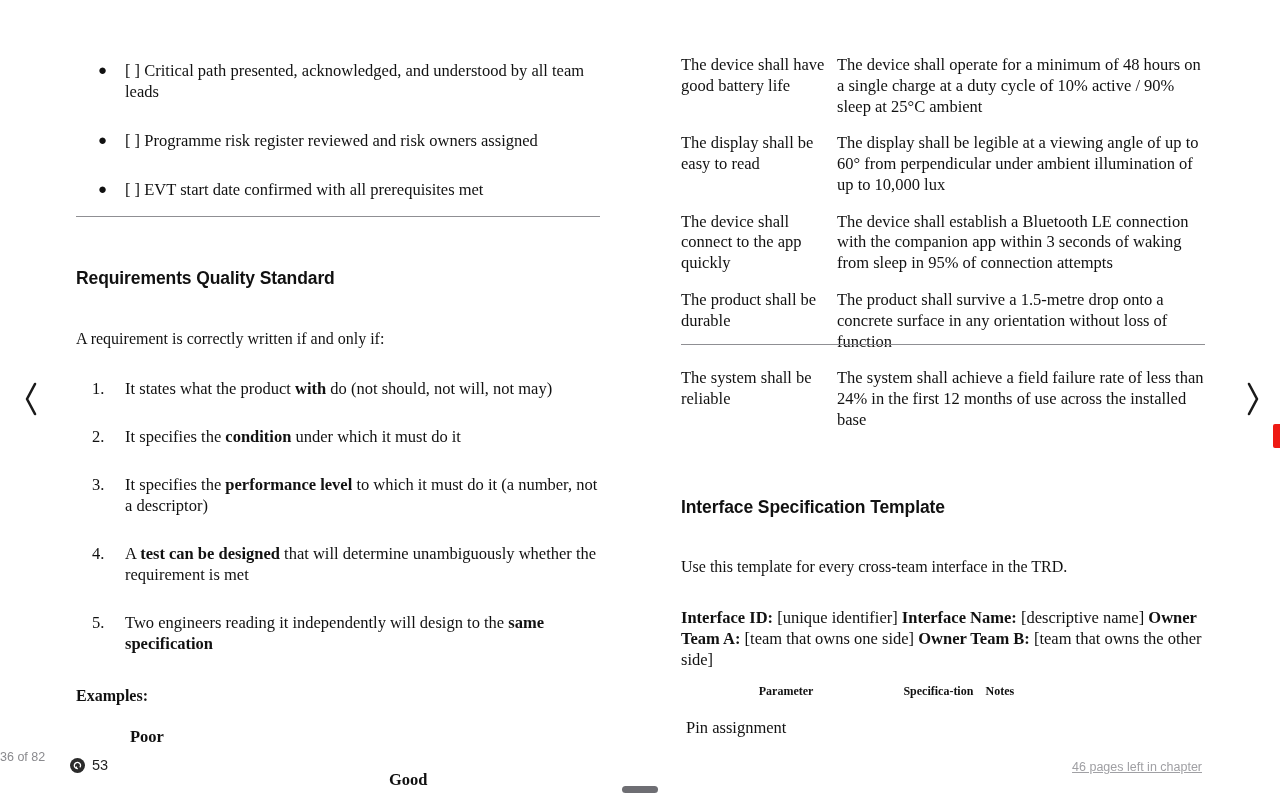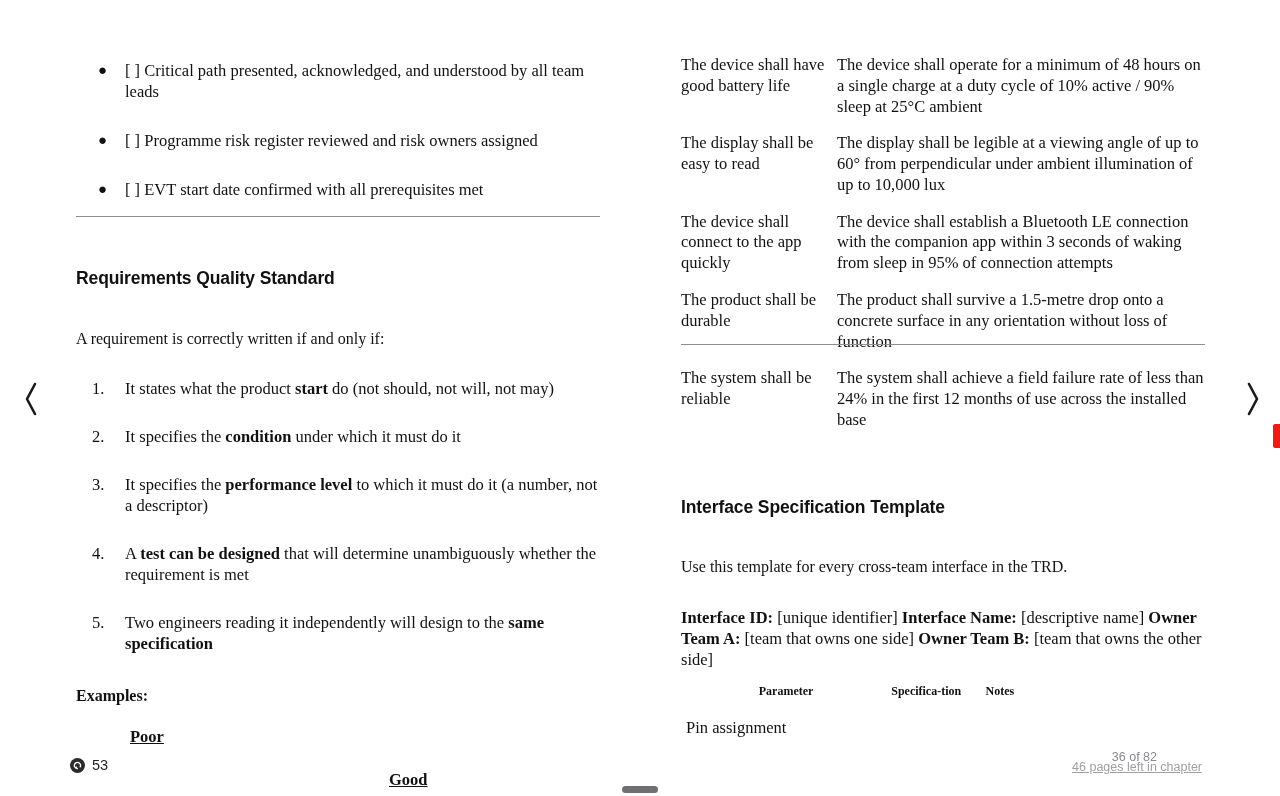--- a/index.html
+++ b/index.html
@@ -120,21 +120,20 @@
   }
 
   
   .pg-row {
     display: flex;
     margin-top: 21px;
   }
   .pg-cell {
     font-weight: bold;
     font-size: 16.5px;
-    text-decoration: underline;
   }
   .pg-poor { width: 259px; padding-left: 54px; }
   .pg-good { padding-left: 0; margin-top: 43px; }
 
   
   .req-table {
     width: 524px;
     border-collapse: collapse;
   }
   .req-table td {
@@ -173,21 +172,21 @@
     vertical-align: top;
   }
   .param-table td {
     font-size: 16.5px;
     line-height: 1.22;
     padding: 0 0 18px 0;
     vertical-align: top;
   }
   .param-table tr:last-child td { padding-bottom: 0; }
   .pt-c1 { width: 207px; text-align: center; }
-  .pt-c2 { width: 95px; text-align: left; }
+  .pt-c2 { width: 95px; text-align: center; }
   .pt-c3 { width: 222px; text-align: left; }
   .param-table td.pt-c1 { text-align: left; padding-left: 5px; }
 
   
   .chev {
     position: absolute;
     top: 376px;
     width: 34px;
     height: 46px;
     color: #1a1a1a;
@@ -235,21 +234,21 @@
   .footer-left .pagenum {
     font-family: "Liberation Sans", "DejaVu Sans", sans-serif;
     font-size: 14.5px;
     color: #1f1f1f;
   }
   .footer-center {
     position: absolute;
     left: 0;
     top: 750px;
     width: 1157px;
-    text-align: right;
+    text-align: left;
     font-family: "Liberation Sans", "DejaVu Sans", sans-serif;
     font-size: 12.5px;
     color: #8a8a8e;
   }
   .footer-right {
     position: absolute;
     right: 78px;
     top: 760px;
     font-family: "Liberation Sans", "DejaVu Sans", sans-serif;
     font-size: 12.5px;
@@ -290,21 +289,21 @@
       </li>
     </ul>
 
     <h2 class="sans-heading" style="margin-top:68px;">Requirements Quality Standard</h2>
 
     <p class="body-text" style="margin-top:39px;">A requirement is correctly written if and only if:</p>
 
     <ol class="numlist" style="margin-top:28px;">
       <li>
         <span class="num">1.</span>
-        <span>It states what the product </span><b>start</b><span> do (not should, not will, not may)</span>
+        <span>It states what the product </span><b>with</b><span> do (not should, not will, not may)</span>
       </li>
       <li>
         <span class="num">2.</span>
         <span>It specifies the </span><b>condition</b><span> under which it must do it</span>
       </li>
       <li>
         <span class="num">3.</span>
         <span>It specifies the </span><b>performance level</b><span> to which it must do it (a number, not a descriptor)</span>
       </li>
       <li>

